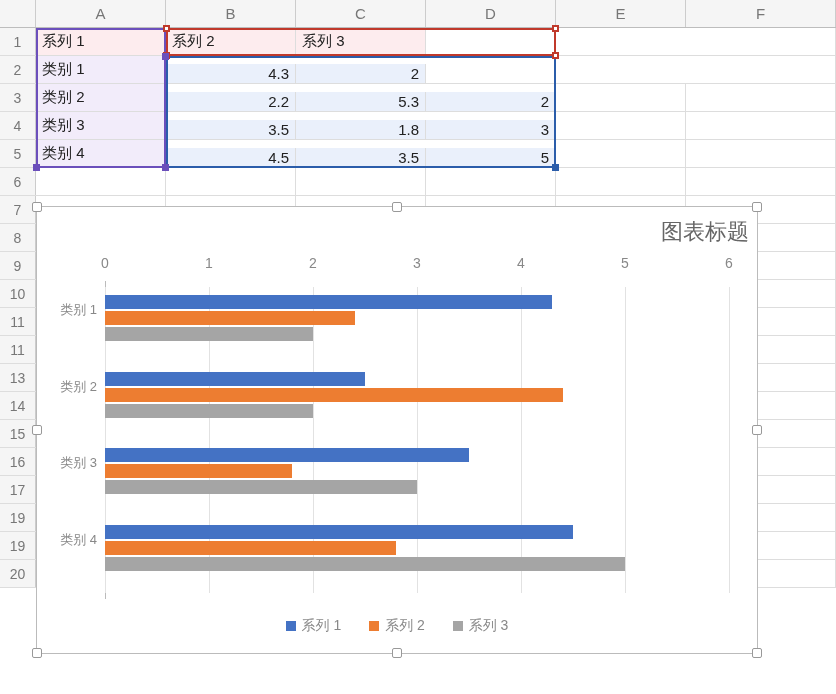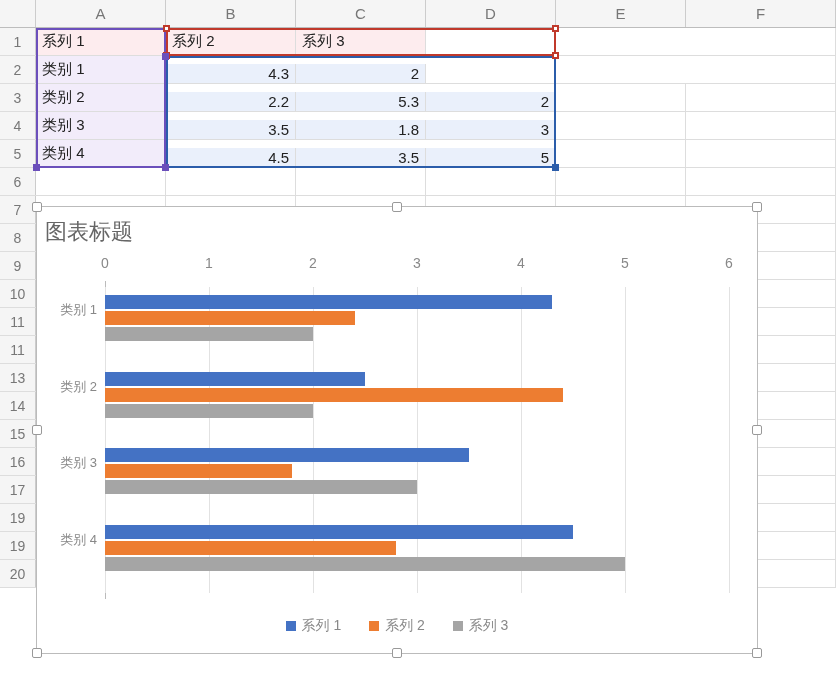--- a/index.html
+++ b/index.html
@@ -108,21 +108,21 @@
     width: 10px; height: 10px;
     background: #fff;
     border: 1px solid #999;
     border-radius: 2px;
   }
   .chart-inner {
     position: absolute;
     left: 8px; right: 8px; top: 4px; bottom: 8px;
   }
   .chart-title {
-    text-align: left;
+    text-align: right;
     font-size: 22px;
     color: #666;
     margin: 6px 0 4px;
   }
   .plot {
     position: absolute;
     left: 60px; right: 20px; top: 76px; bottom: 52px;
   }
   .axis-ticks {
     position: absolute;

